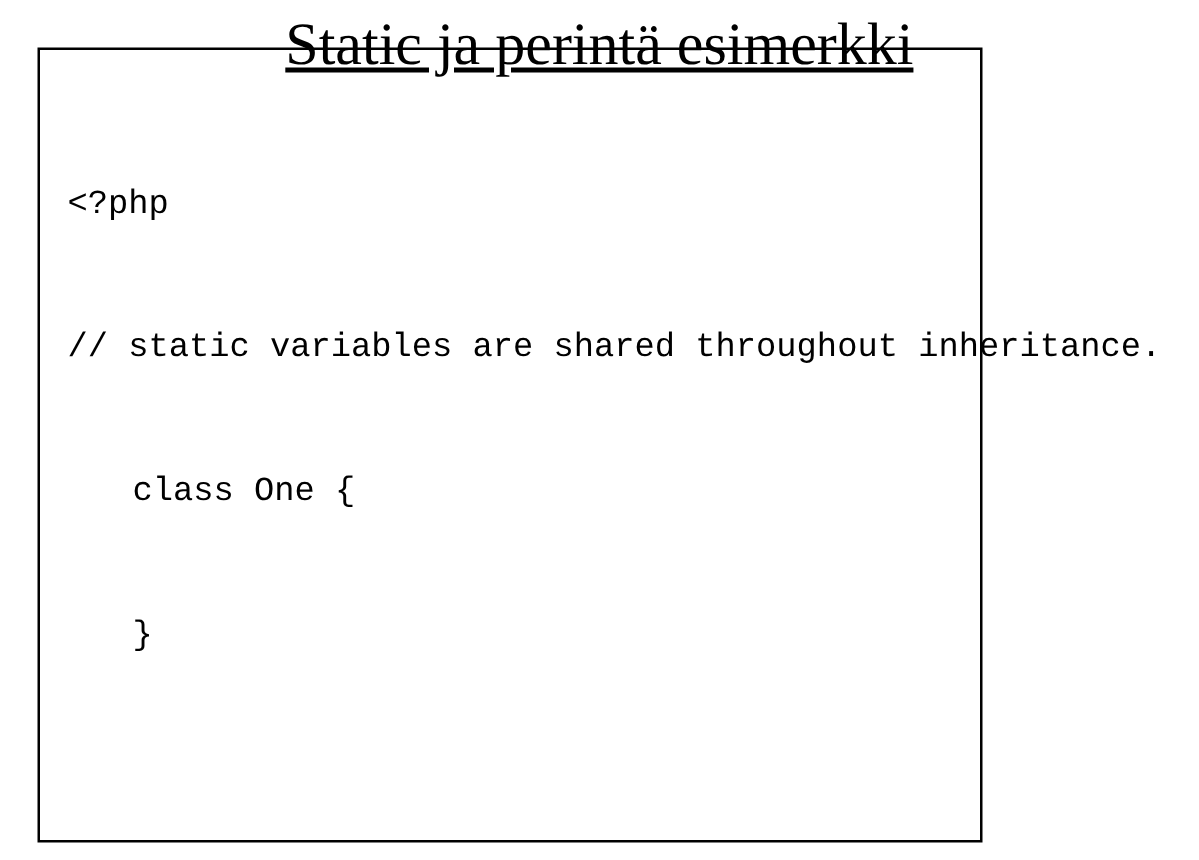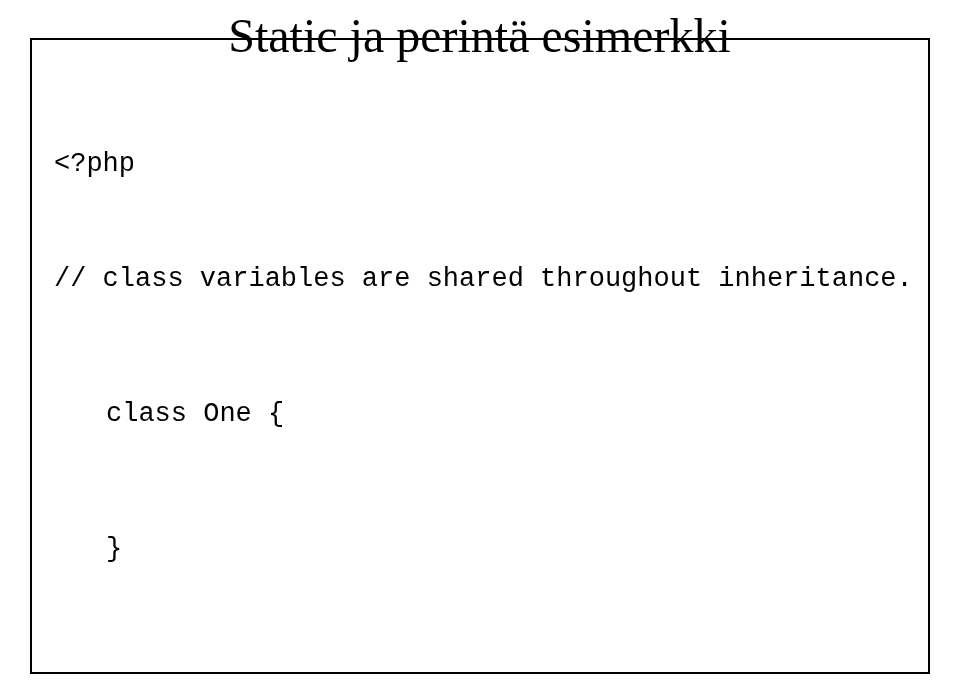--- a/index.html
+++ b/index.html
@@ -16,57 +16,57 @@
     }
     .title {
       position: absolute;
       top: 8px;
       left: 0;
       right: 0;
       text-align: center;
       font-size: 48px;
       font-weight: 400;
       color: #000;
+      text-decoration: underline;
     }
     .code-box {
       position: absolute;
       top: 38px;
       left: 30px;
-      width: 900px;
+      width: 756px;
       height: 636px;
       border: 2px solid #000;
       padding: 28px 22px 22px 22px;
     }
     .code {
       font-family: "Courier New", Courier, monospace;
       font-size: 27px;
       line-height: 1.42;
       color: #000;
       white-space: pre;
     }
     .indent1 {
       padding-left: 52px;
-      margin-top: 20px;
     }
     .indent2 {
       padding-left: 104px;
     }
     .code-line {
       min-height: 38px;
     }
   </style>
 </head>
 <body>
 
 <div class="title">Static ja perintä esimerkki</div>
 
 <div class="code-box">
   <div class="code">
     <div class="code-line">&lt;?php</div>
-    <div class="code-line">// class variables are shared throughout inheritance.</div>
+    <div class="code-line">// static variables are shared throughout inheritance.</div>
     <div class="code-line indent1">class One {</div>
     <div class="code-line indent1">}</div>
     
     
     
     
     
     
     
     

